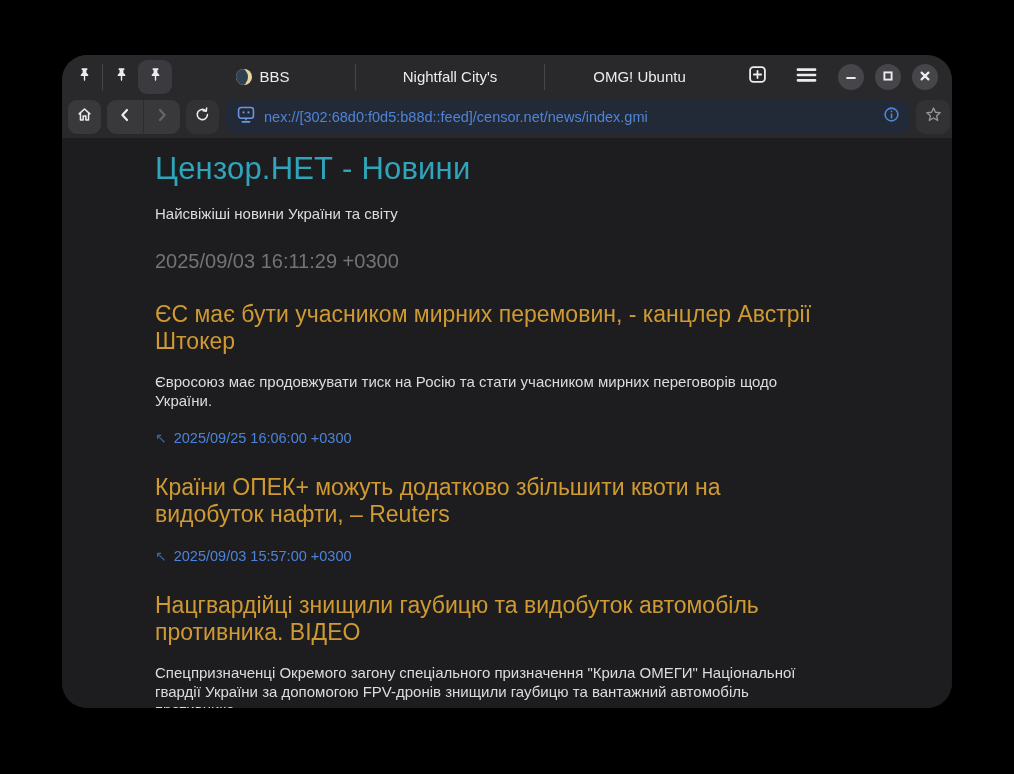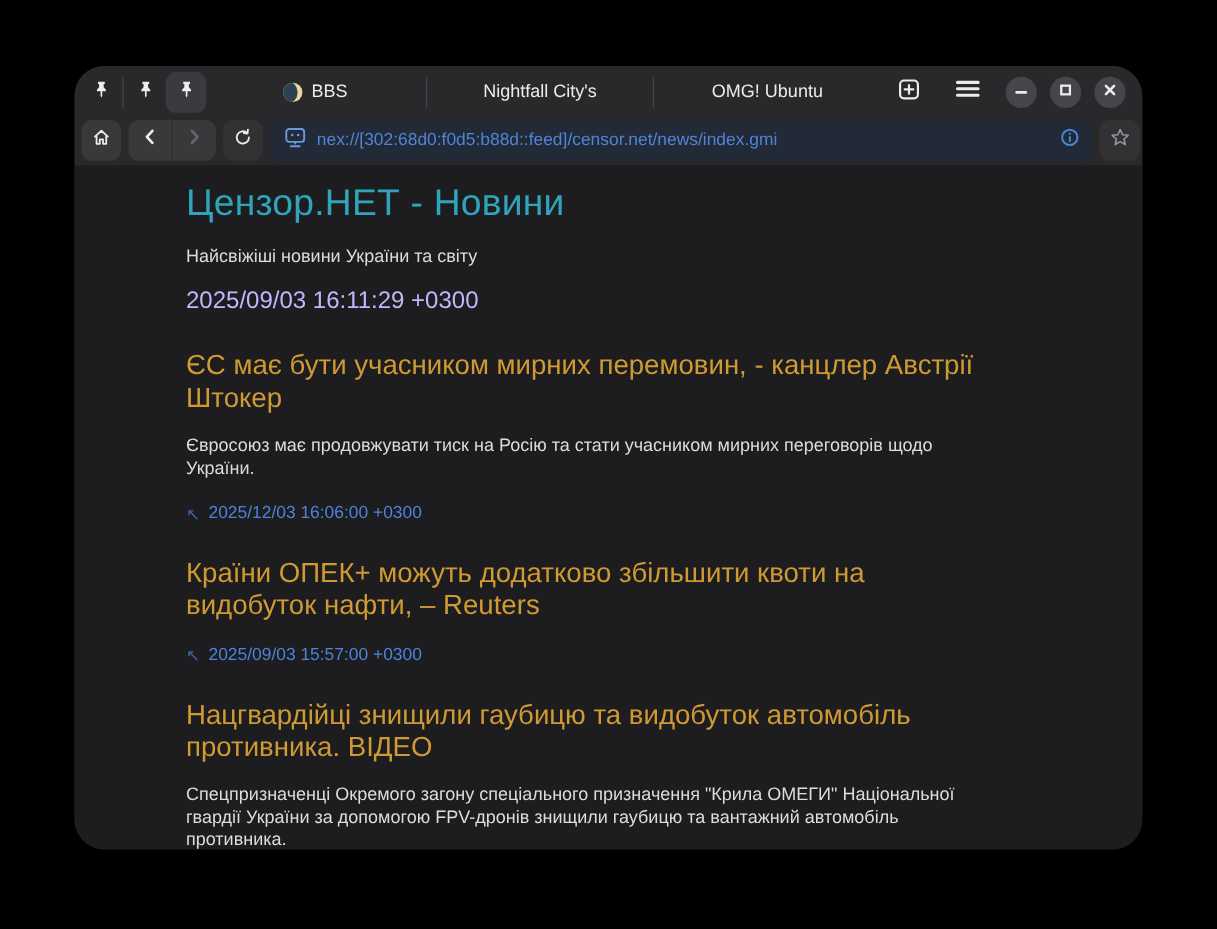--- a/index.html
+++ b/index.html
@@ -63,21 +63,21 @@
     color: #4f84d7; font-size: 14.5px; white-space: nowrap; overflow: hidden;
     flex: 1; text-align: left;
   }
   .star-btn { width: 34px; background: #323235; border-radius: 9px; height: 34px; display:flex; align-items:center; justify-content:center; }
 
   
   .content { flex: 1; background: #1d1d1f; padding: 13px 0 0 93px; overflow: hidden; }
   .doc { width: 672px; }
   .doc h1 { font-size: 31px; font-weight: 500; color: #2fa4bb; letter-spacing: .2px; }
   .subtitle { margin-top: 18px; font-size: 15px; color: #dcdcde; }
-  .doc h2 { margin-top: 18px; font-size: 20px; font-weight: 500; color: #c4b5fd; margin-bottom: 15px; }
+  .doc h2 { margin-top: 28px; font-size: 20px; font-weight: 500; color: #737373; margin-bottom: 15px; }
   .article h3 { margin-top: 28px; font-size: 23px; font-weight: 500; color: #d09a33; }
   .article .summary { margin-top: 18px; font-size: 15px; line-height: 18.5px; color: #dcdcde; }
   .linkrow { margin-top: 20px; font-size: 14.5px; color: #4d83d9; display: flex; align-items: center; gap: 7px; cursor: pointer; }
   .linkrow .arrow { color: #3c66aa; font-size: 14px; }
 </style>
 </head>
 <body>
 
 <div class="window">
 
@@ -223,21 +223,21 @@
     <div class="doc">
       <h1>Цензор.НЕТ - Новини</h1>
       <div class="subtitle">Найсвіжіші новини України та світу</div>
       <h2>2025/09/03 16:11:29 +0300</h2>
 
       <div class="article">
         <h3>ЄС має бути учасником мирних перемовин, - канцлер Австрії Штокер</h3>
         <p class="summary">Євросоюз має продовжувати тиск на Росію та стати учасником мирних переговорів щодо України.</p>
         <div class="linkrow">
           <span class="arrow">↖</span>
-          <span>2025/12/03 16:06:00 +0300</span>
+          <span>2025/09/25 16:06:00 +0300</span>
         </div>
       </div>
 
       <div class="article">
         <h3>Країни ОПЕК+ можуть додатково збільшити квоти на видобуток нафти, – Reuters</h3>
         <div class="linkrow">
           <span class="arrow">↖</span>
           <span>2025/09/03 15:57:00 +0300</span>
         </div>
       </div>

